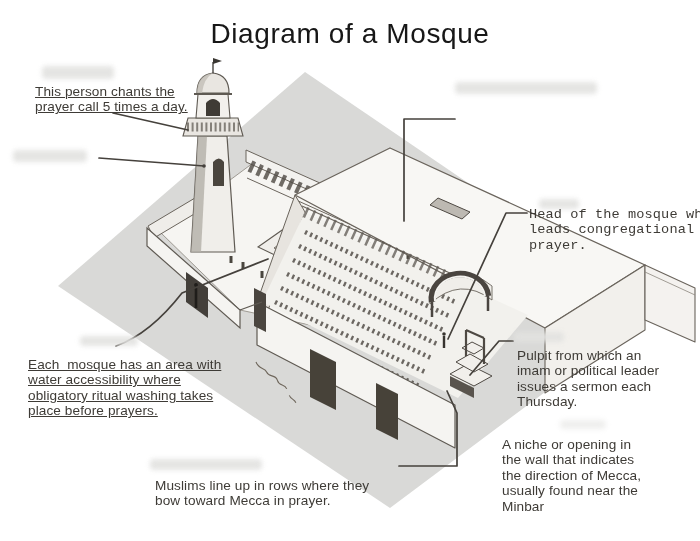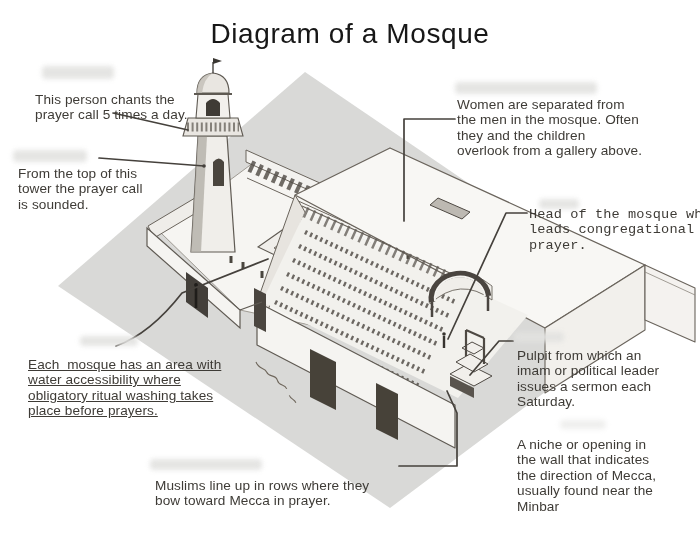--- a/index.html
+++ b/index.html
@@ -144,37 +144,30 @@
   <div class="smudge" style="left:13px;top:150px;width:74px;height:12px;"></div>
   <div class="smudge" style="left:455px;top:82px;width:142px;height:12px;"></div>
   <div class="smudge" style="left:539px;top:199px;width:40px;height:10px;"></div>
   <div class="smudge" style="left:514px;top:332px;width:50px;height:10px;"></div>
   <div class="smudge faint" style="left:560px;top:420px;width:46px;height:9px;"></div>
   <div class="smudge" style="left:80px;top:336px;width:58px;height:10px;"></div>
   <div class="smudge" style="left:150px;top:459px;width:112px;height:11px;"></div>
 
   <div class="title">Diagram of a Mosque</div>
 
-  <div class="label" style="left:35px;top:92px;">This person chants the
+  <div class="label" style="left:35px;top:84px;text-decoration:underline;">This person chants the
 prayer call 5 times a day.</div>
-  <div class="label" style="left:18px;top:166px;">From the top of this
-tower the prayer call
-is sounded.</div>
-  <div class="label" style="left:457px;top:97px;">Women are separated from
-the men in the mosque. Often
-they and the children
-overlook from a gallery above.</div>
   <div class="label" style="left:529px;top:207px;font-family:Liberation Mono, monospace;">Head of the mosque who
 leads congregational
 prayer.</div>
   <div class="label" style="left:517px;top:348px;">Pulpit from which an
 imam or political leader
 issues a sermon each
-Saturday.</div>
-  <div class="label" style="left:517px;top:437px;">A niche or opening in
+Thursday.</div>
+  <div class="label" style="left:502px;top:437px;">A niche or opening in
 the wall that indicates
 the direction of Mecca,
 usually found near the
 Minbar</div>
   <div class="label" style="left:28px;top:357px;text-decoration:underline;">Each  mosque has an area with
 water accessibility where
 obligatory ritual washing takes
 place before prayers.</div>
   <div class="label" style="left:155px;top:478px;">Muslims line up in rows where they
 bow toward Mecca in prayer.</div>

